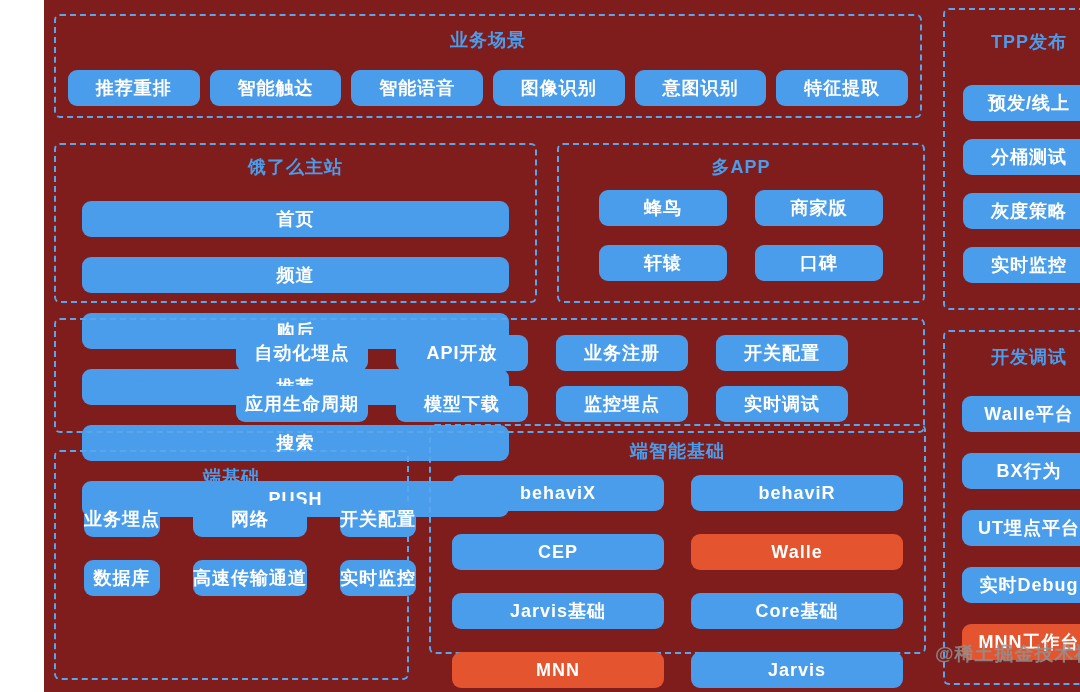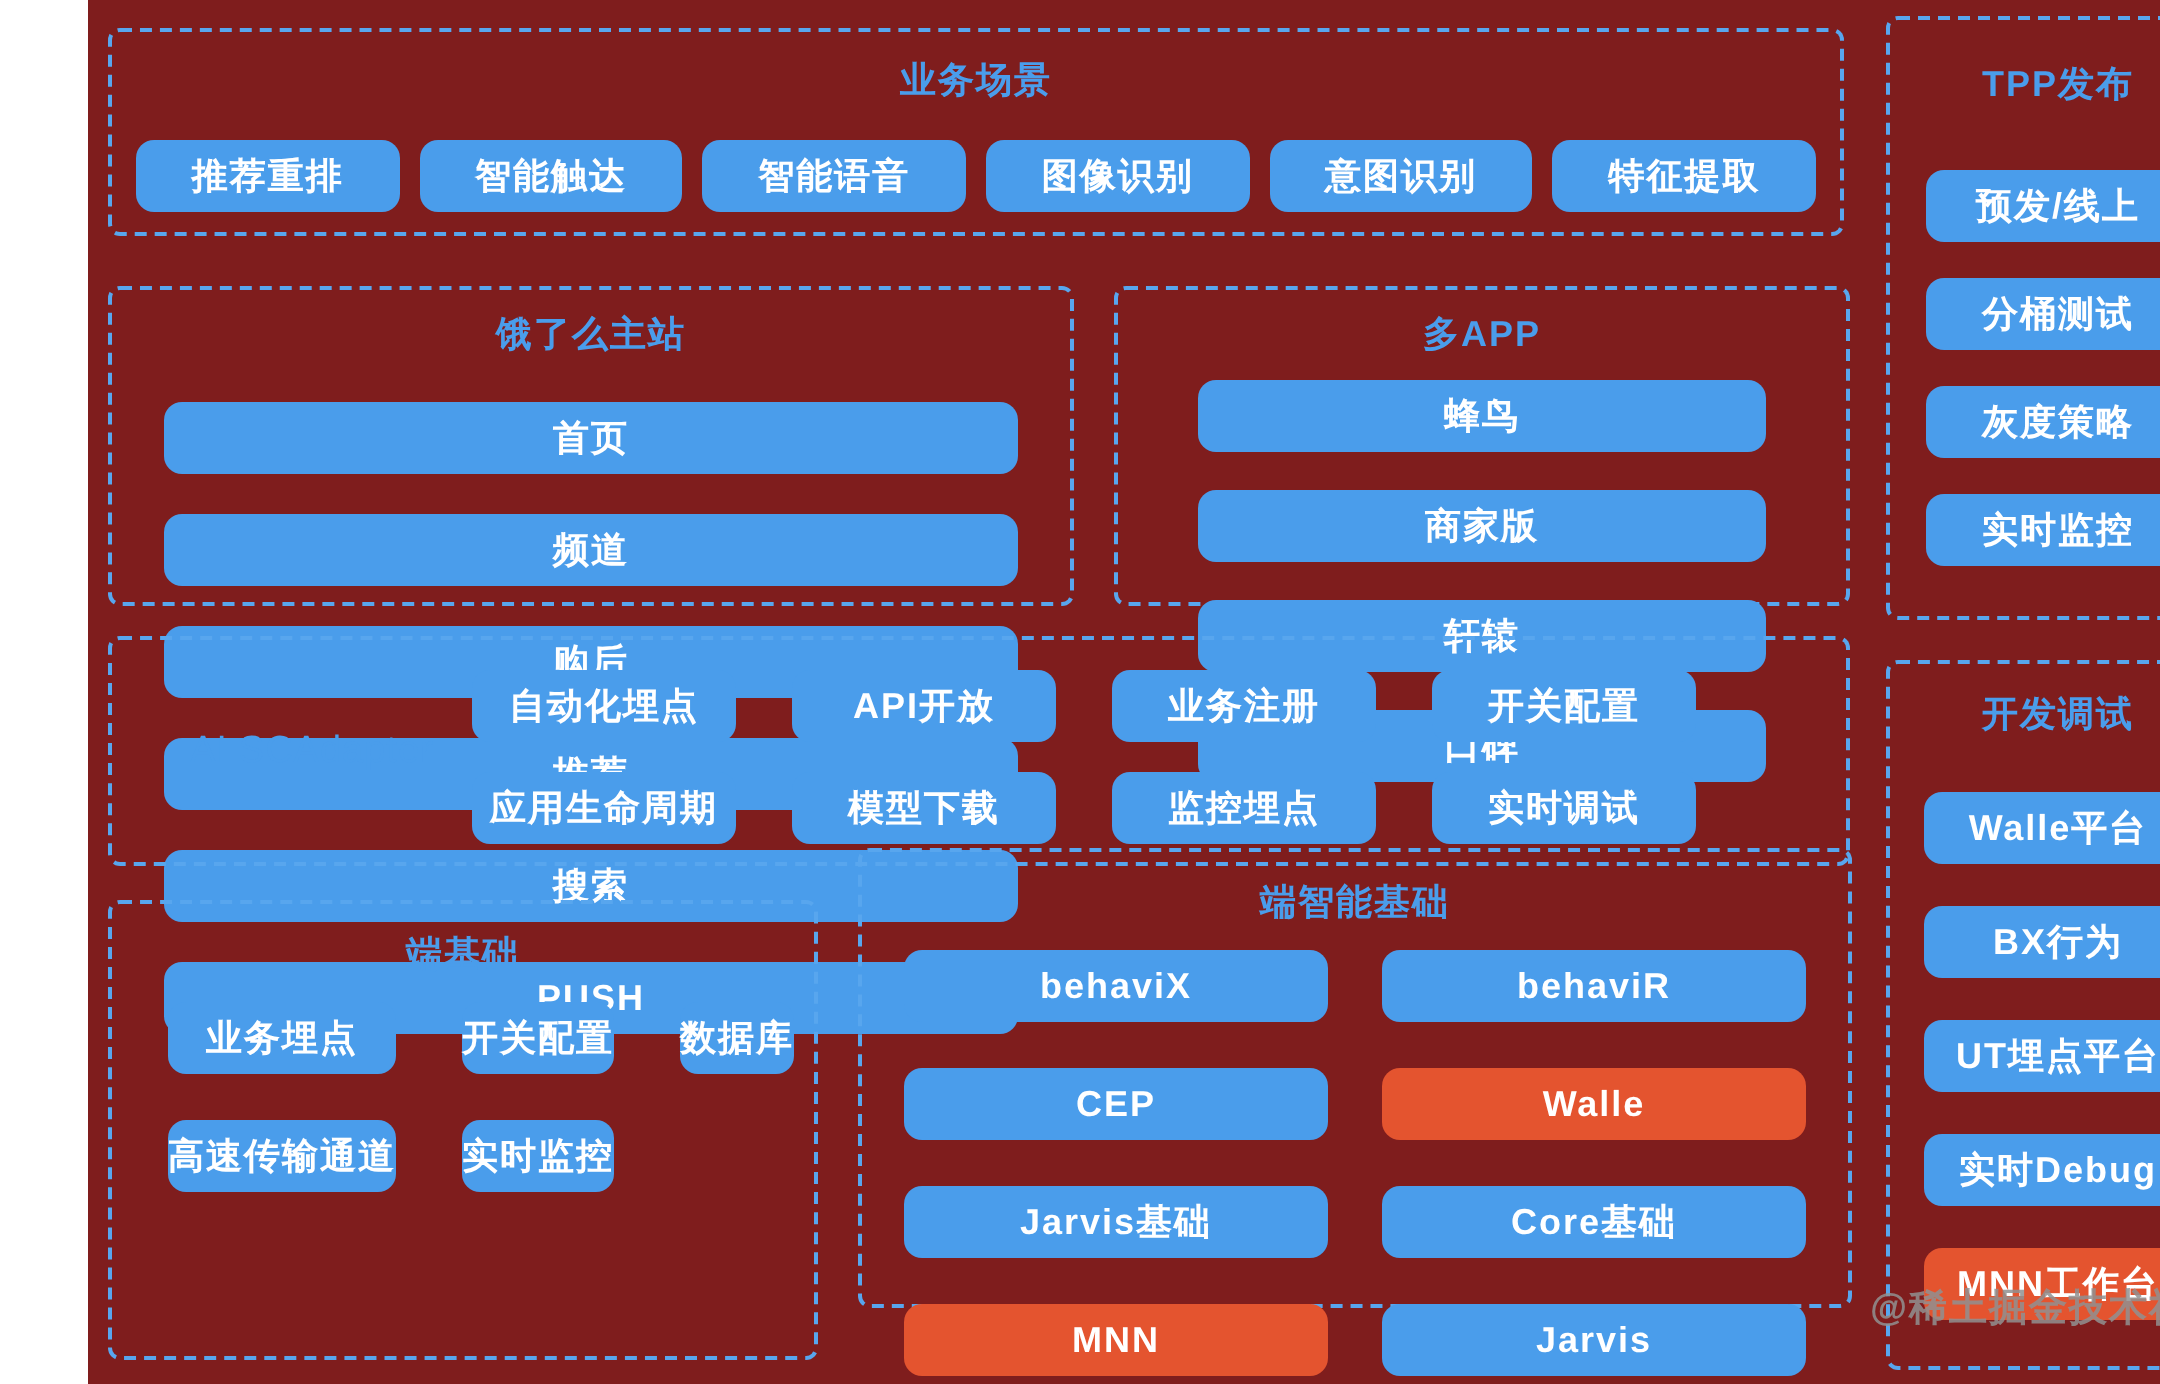--- a/index.html
+++ b/index.html
@@ -58,21 +58,21 @@
   #tpp { left: 899px; top: 8px; width: 172px; height: 302px; padding-top: 22px; }
   #tpp .col { display: flex; flex-direction: column; align-items: center; gap: 18px; margin-top: 33px; }
   #tpp .btn { width: 132px; }
 
   
   #eleme { left: 10px; top: 143px; width: 483px; height: 160px; padding-top: 12px; }
   #eleme .grid { display: grid; grid-template-columns: repeat(1, 1fr); column-gap: 16px; row-gap: 9px; padding: 0 26px; margin-top: 24px; gap: 20px; }
 
   
   #multiapp { left: 513px; top: 143px; width: 368px; height: 160px; padding-top: 12px; }
-  #multiapp .grid { display: grid; grid-template-columns: repeat(1, 1fr); column-gap: 28px; row-gap: 19px; padding: 0 40px; margin-top: 13px; }
+  #multiapp .grid { display: grid; grid-template-columns: repeat(2, 1fr); column-gap: 28px; row-gap: 19px; padding: 0 40px; margin-top: 13px; }
 
   
   #adapter { left: 10px; top: 318px; width: 871px; height: 115px; }
   #adapter .side-label {
     position: absolute; left: 30px; top: 0; bottom: 0; width: 140px;
     display: flex; align-items: center; justify-content: center;
     color: var(--blue); font-size: 19px; font-weight: normal; letter-spacing: 0.5px;
   }
   #adapter .grid {
     position: absolute; left: 180px; top: 15px;
@@ -175,20 +175,21 @@
       <div class="btn">UT埋点平台</div>
       <div class="btn">实时Debug</div>
       <div class="btn orange">MNN工作台</div>
     </div>
   </div>
 
   <div class="box" id="clientbase">
     <span class="box-title">端基础</span>
     <div class="grid">
       <div class="btn">业务埋点</div>
+      <div class="btn">网络</div>
       <div class="btn">开关配置</div>
       <div class="btn">数据库</div>
       <div class="btn">高速传输通道</div>
       <div class="btn">实时监控</div>
     </div>
   </div>
 
   <div class="box" id="aibase">
     <span class="box-title">端智能基础</span>
     <div class="grid">

